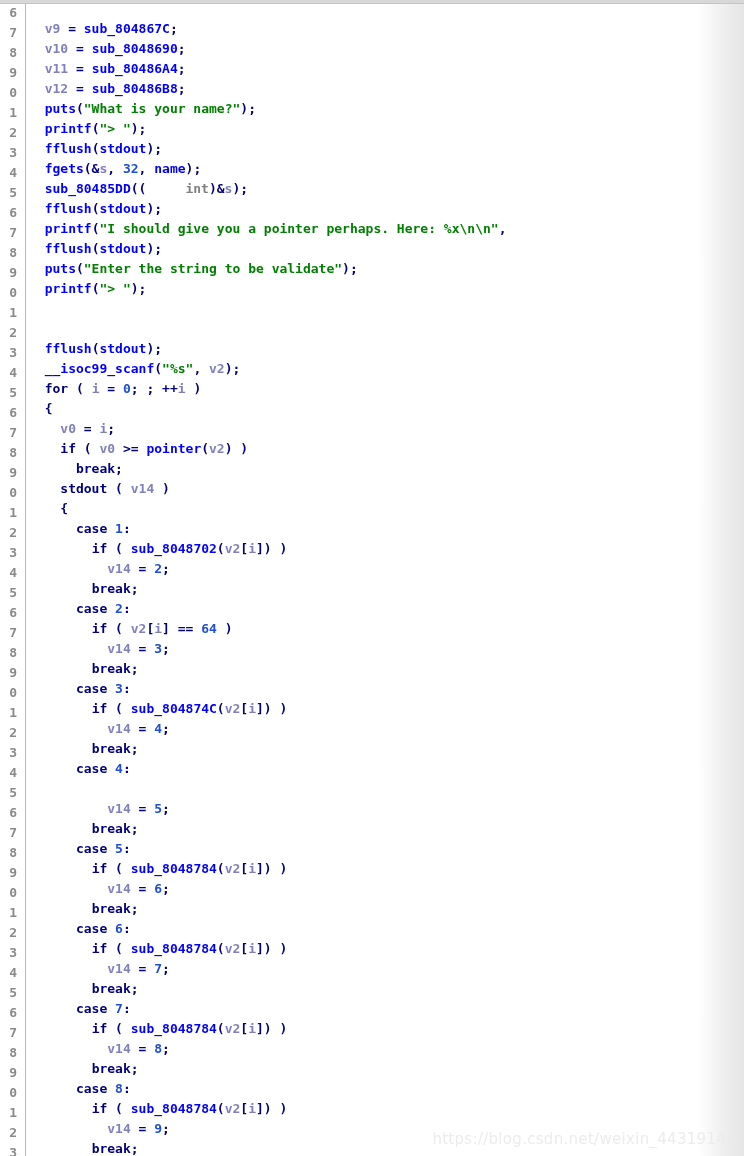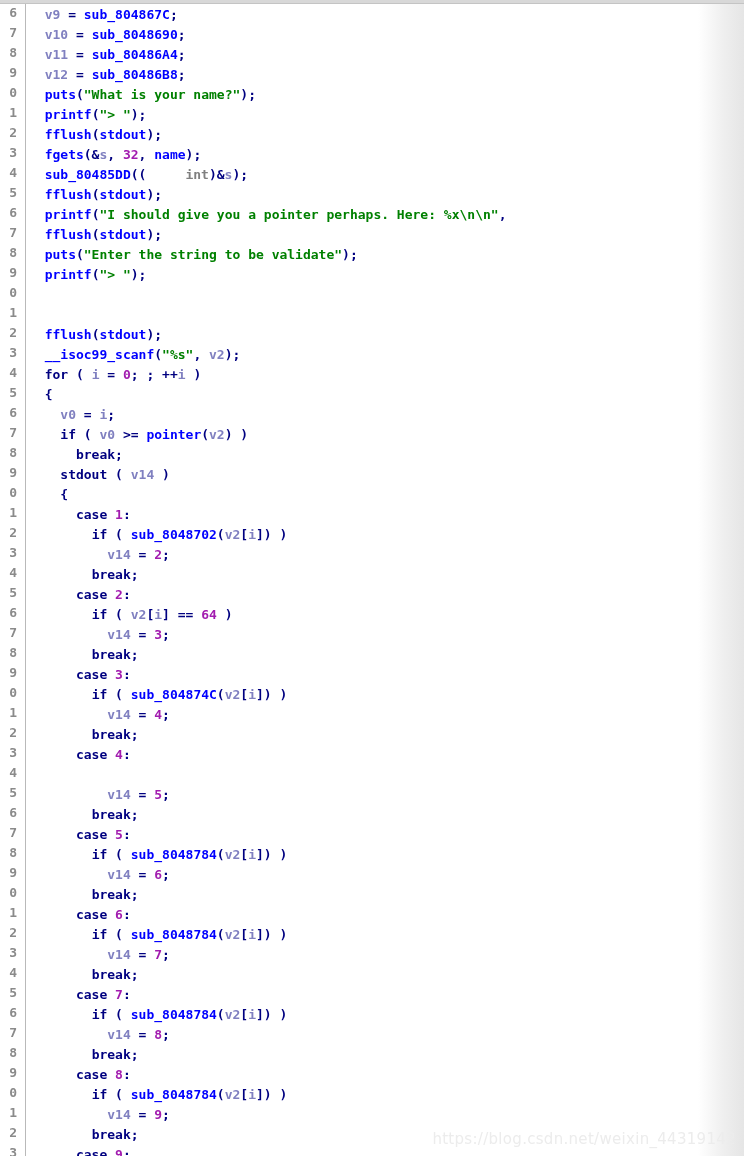--- a/index.html
+++ b/index.html
@@ -88,33 +88,33 @@
     left: 25px;
     width: 1px;
     height: 1153px;
     background: #b9b9b9;
     z-index: 5;
   }
 
   .code-text {
     position: absolute;
     left: 29px;
-    top: 2px;
+    top: 16px;
     height: 20px;
     white-space: pre;
     color: #000080;
   }
 
   
   .t-punct   { color: #000080; }  
   .t-kw      { color: #000080; }  
   .t-fn      { color: #0000ff; }  
   .t-var     { color: #8080c0; }  
   .t-str     { color: #008000; }  
-  .t-num     { color: #a21caf; }  
+  .t-num     { color: #1d4ed8; }  
   .t-cast    { color: #808080; margin-left: 39px; }  
 
   
   #watermark {
     position: absolute;
     right: 8px;
     bottom: 8px;
     font-family: "DejaVu Sans", "Liberation Sans", sans-serif;
     font-size: 15px;
     font-weight: normal;

